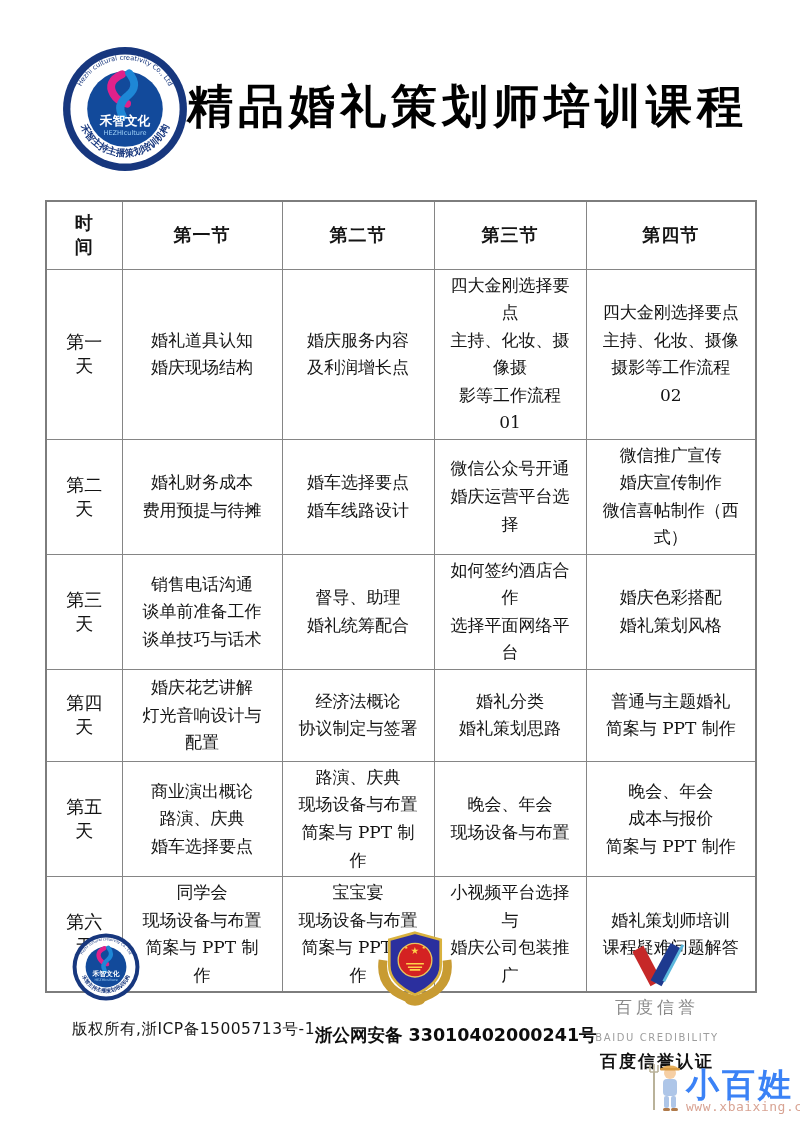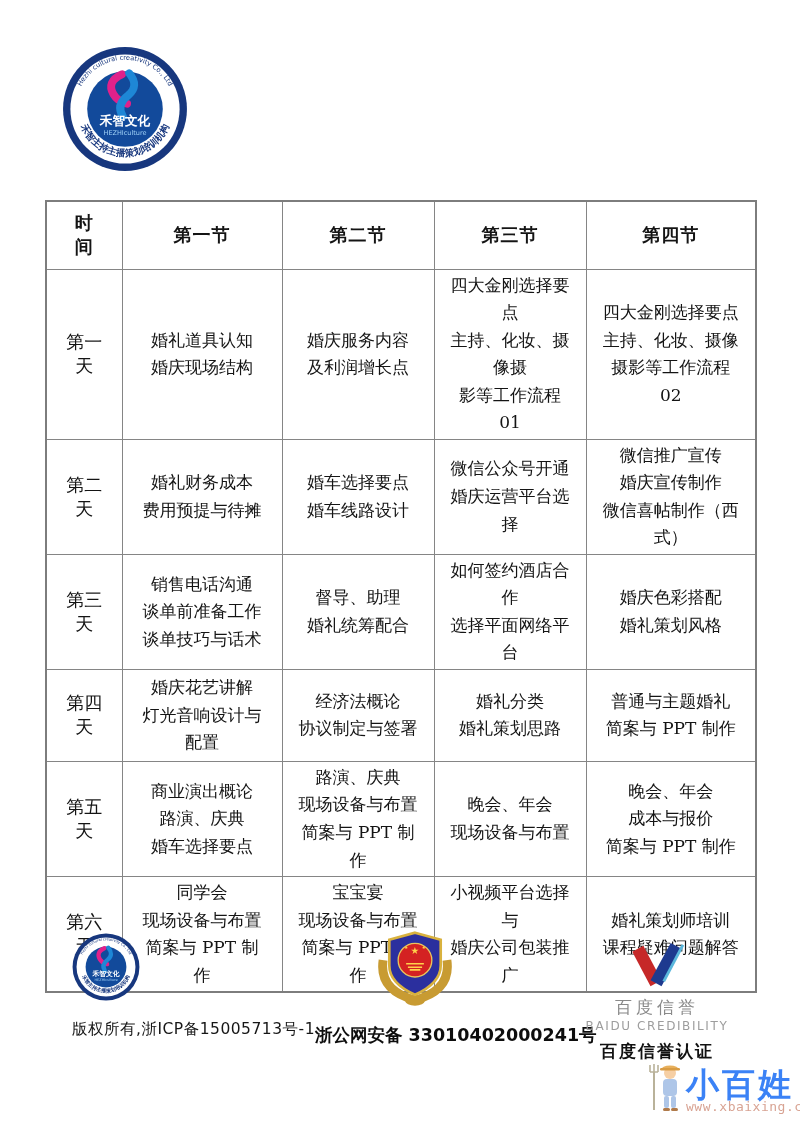--- a/index.html
+++ b/index.html
@@ -36,21 +36,21 @@
   .logo-sm { width:68px; height:68px; display:inline-block; }
   .copyright { margin-top:14px; font-size:15.5px; color:#161616; letter-spacing:0.5px; white-space:nowrap; }
 
   .footer-center{ position:absolute; left:315px; top:930px; width:200px; text-align:center; }
   .police-badge { width:82px; height:78px; display:inline-block; }
   .police-code  { margin-top:11px; font-size:17.5px; font-weight:700; color:#0d0d0d; white-space:nowrap; }
 
   .footer-right { position:absolute; left:577px; top:942px; width:160px; text-align:center; }
   .baidu-v { width:62px; height:48px; display:inline-block; }
   .baidu-cn   { font-size:17px; color:#8a8a8a; letter-spacing:4px; margin-top:2px; }
-  .baidu-en   { font-size:12px;  color:#9d9d9d; letter-spacing:1.6px; margin-top:0; }
+  .baidu-en   { font-size:10px;  color:#9d9d9d; letter-spacing:1.6px; margin-top:13px; }
   .baidu-cert { font-size:17px; font-weight:700; color:#111; letter-spacing:2px; margin-top:7px; }
 
   
   .watermark { position:absolute; left:648px; top:1060px; display:flex; align-items:flex-end; }
   .farmer { width:36px; height:54px; }
   .wm-text { display:flex; flex-direction:column; align-items:flex-start; margin-left:2px; }
   .wm-name { font-size:33px; line-height:1.05; font-weight:700; color:#3b82f6; letter-spacing:3px; }
   .wm-url  { font-size:13px; color:#d8a393; letter-spacing:0.5px; margin-top:-4px; font-family:"DejaVu Sans Mono", monospace; }
 </style>
 </head>
@@ -78,20 +78,21 @@
       <text x="60" y="85" text-anchor="middle" font-size="6.2" fill="#9fd1f7" font-family="DejaVu Sans, sans-serif">HEZHIculture</text>
     </symbol>
   </defs>
 </svg>
 
 <div class="page">
 
   <svg class="logo-lg">
       <use href="#hezhi-logo"></use>
     </svg>
+  <h1 class="page-title">精品婚礼策划师培训课程</h1>
 
   <table class="schedule">
     <colgroup>
       <col style="width:76px">
         <col style="width:160px">
         <col style="width:152px">
       <col style="width:152px">
         <col style="width:170px">
     </colgroup>
     <thead>

